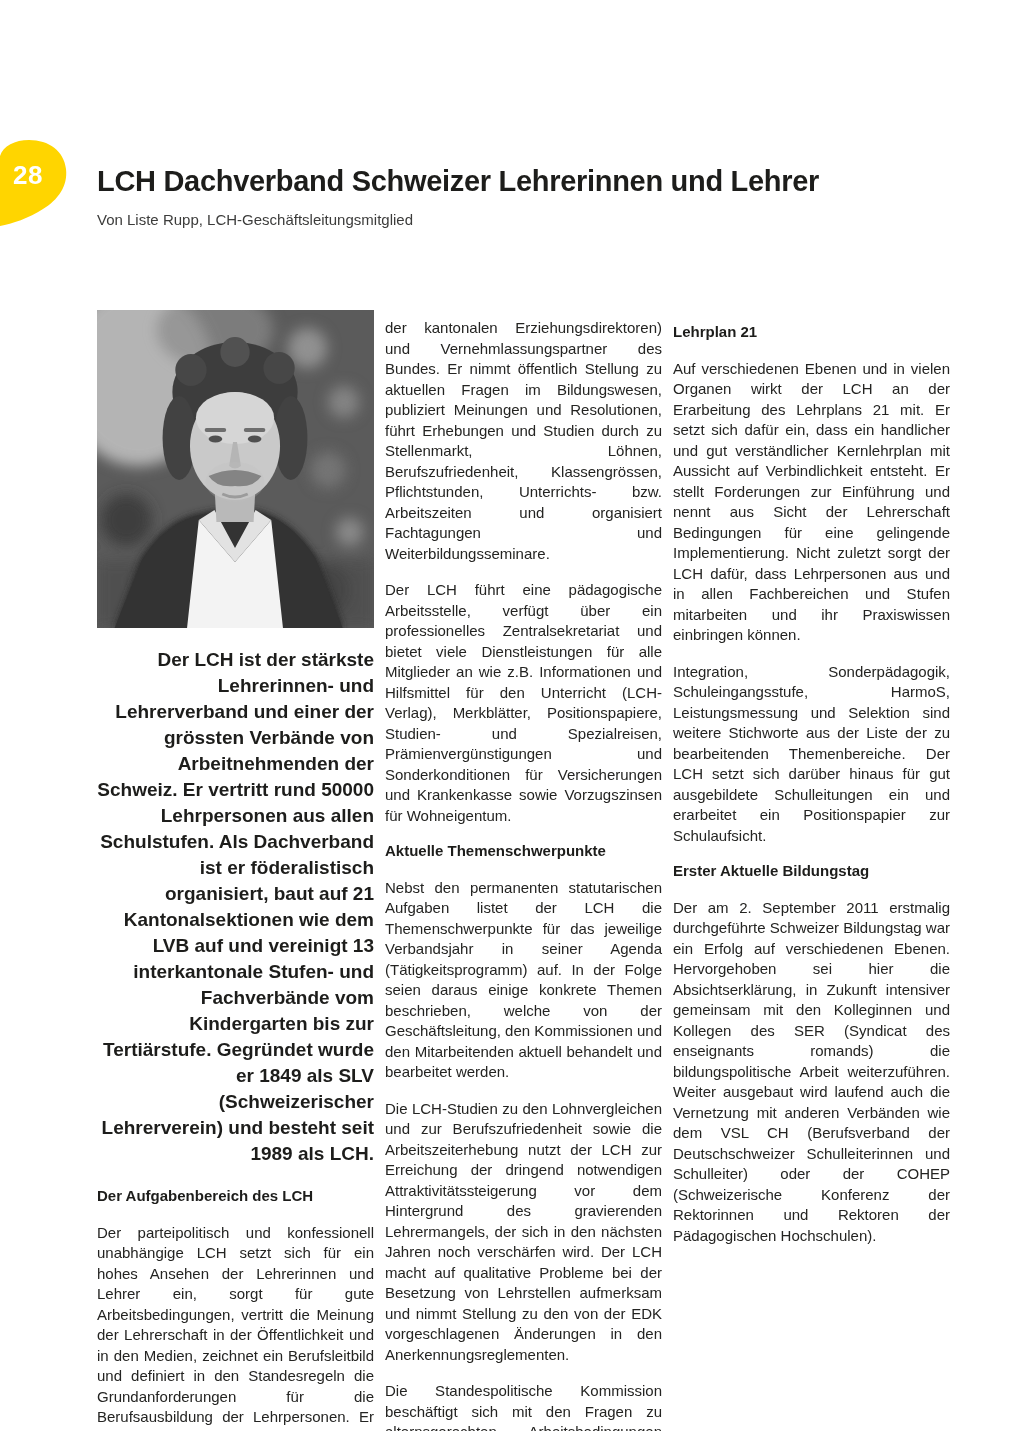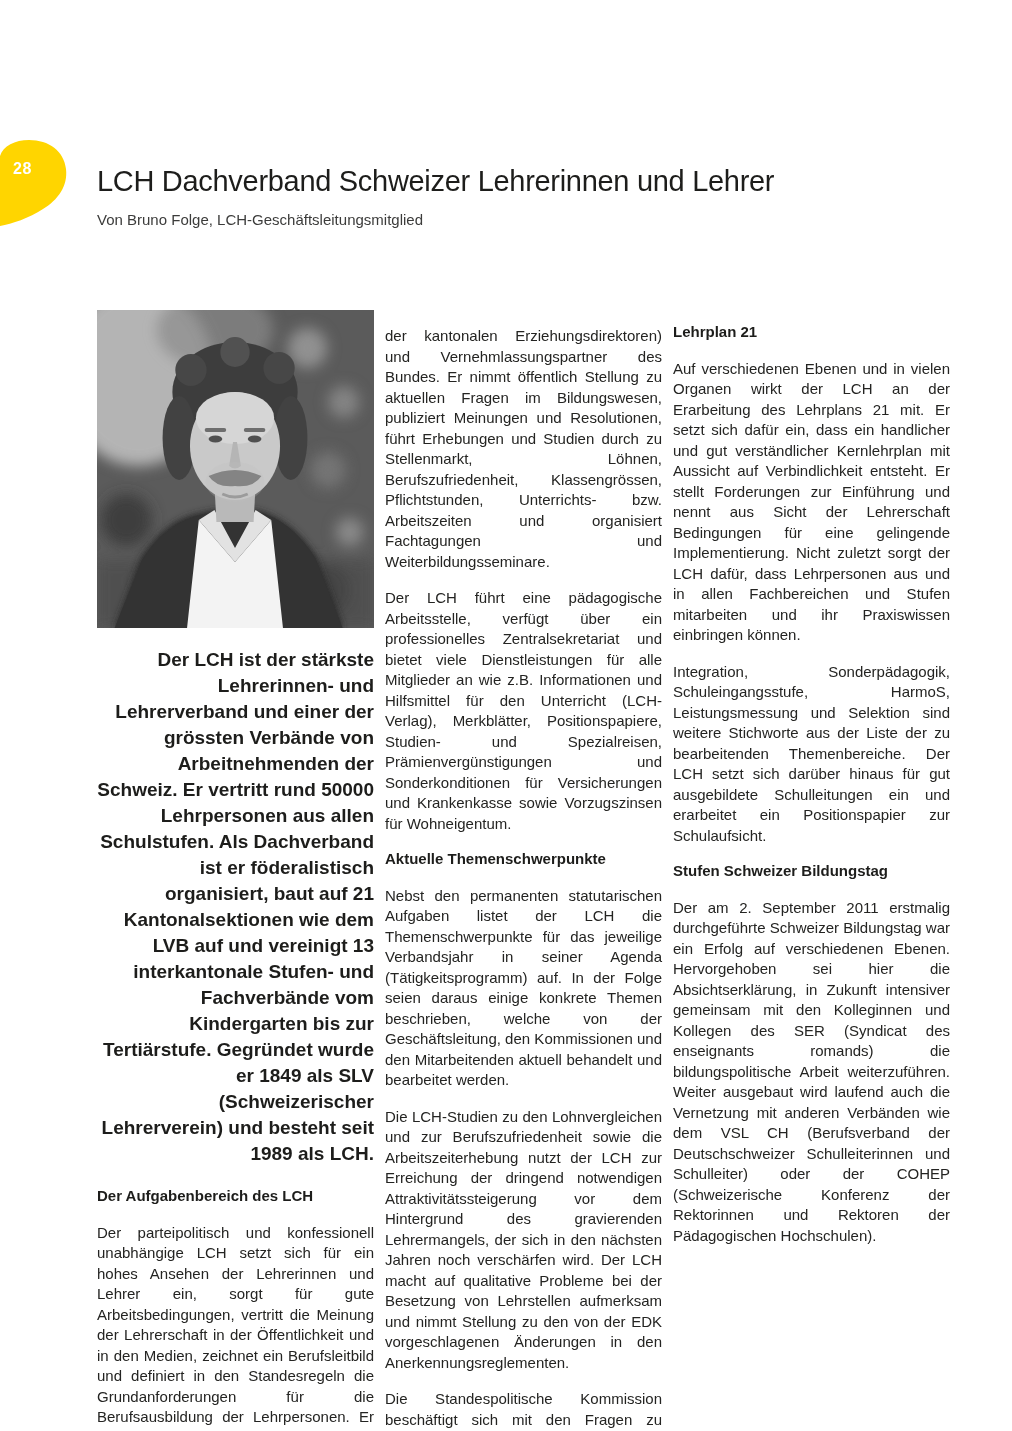--- a/index.html
+++ b/index.html
@@ -10,28 +10,28 @@
     color:#1d1d1b;
     position:relative;
     overflow:hidden;
   }
 
   
   .badge { position:absolute; left:0; top:140px; width:70px; height:86px; }
   .badge svg { position:absolute; left:0; top:0; }
   .badge .num {
     position:absolute; left:13px; top:20px;
-    font-size:16px; font-weight:700; color:#ffffff;
+    font-size:26px; font-weight:700; color:#ffffff;
     letter-spacing:0.5px;
   }
 
   
   .title {
     position:absolute; left:97px; top:157px; width:860px;
-    font-size:29px; font-weight:400; letter-spacing:-0.3px;
+    font-size:29px; font-weight:700; letter-spacing:-0.3px;
     color:#1d1d1b;
     margin-top:8px;
   }
   .byline {
     position:absolute; left:97px; top:211px; width:700px;
     font-size:15px; color:#3c3c3b;
   }
 
   
   .columns {
@@ -48,34 +48,34 @@
   }
 
   .subhead {
     font-size:15px; line-height:20.5px; font-weight:700;
     color:#1d1d1b;
   }
   .body-p {
     font-size:15px; line-height:20.5px;
     text-align:justify; color:#242422;margin-top:16px;
   }
-  .col > .body-p:first-child { margin-top:16px; }
+  .col > .body-p:first-child { margin-top:8px; }
 </style>
 </head>
 <body>
 
 <div class="badge">
   <svg width="70" height="86" viewBox="0 0 70 86">
     <path d="M0,16 C3,6 15,0 29,0 C49,0 64,11 66,29 C68,46 58,60 43,69 C29,78 12,84 0,86 Z" fill="#FFD500"></path>
   </svg>
   <span class="num">28</span>
 </div>
 
 <h1 class="title">LCH Dachverband Schweizer Lehrerinnen und Lehrer</h1>
-<div class="byline">Von Bruno Folge, LCH-Geschäftsleitungsmitglied</div>
+<div class="byline">Von Liste Rupp, LCH-Geschäftsleitungsmitglied</div>
 
 <div class="columns">
 
   <div class="col">
     <svg class="photo" viewBox="0 0 283 318" preserveAspectRatio="none" role="img">
       <defs>
         <filter id="blur6" x="-30%" y="-30%" width="160%" height="160%">
             <feGaussianBlur stdDeviation="7"></feGaussianBlur>
           </filter>
         <filter id="blur3" x="-30%" y="-30%" width="160%" height="160%">
@@ -141,17 +141,17 @@
     <h2 class="subhead">Aktuelle Themenschwerpunkte</h2>
     <p class="body-p">Nebst den permanenten statutarischen Aufgaben listet der LCH die Themenschwerpunkte für das jeweilige Verbandsjahr in seiner Agenda (Tätigkeitsprogramm) auf. In der Folge seien daraus einige konkrete Themen beschrieben, welche von der Geschäftsleitung, den Kommissionen und den Mitarbeitenden aktuell behandelt und bearbeitet werden.</p>
     <p class="body-p">Die LCH-Studien zu den Lohnvergleichen und zur Berufszufriedenheit sowie die Arbeitszeiterhebung nutzt der LCH zur Erreichung der dringend notwendigen Attraktivitätssteigerung vor dem Hintergrund des gravierenden Lehrermangels, der sich in den nächsten Jahren noch verschärfen wird. Der LCH macht auf qualitative Probleme bei der Besetzung von Lehrstellen aufmerksam und nimmt Stellung zu den von der EDK vorgeschlagenen Änderungen in den Anerkennungsreglementen.</p>
     <p class="body-p">Die Standespolitische Kommission beschäftigt sich mit den Fragen zu alternsgerechten Arbeitsbedingungen und kommuniziert in einem Positionspapier</p>
   </div>
 
   <div class="col">
     <h2 class="subhead">Lehrplan 21</h2>
     <p class="body-p">Auf verschiedenen Ebenen und in vielen Organen wirkt der LCH an der Erarbeitung des Lehrplans 21 mit. Er setzt sich dafür ein, dass ein handlicher und gut verständlicher Kernlehrplan mit Aussicht auf Verbindlichkeit entsteht. Er stellt Forderungen zur Einführung und nennt aus Sicht der Lehrerschaft Bedingungen für eine gelingende Implementierung. Nicht zuletzt sorgt der LCH dafür, dass Lehrpersonen aus und in allen Fachbereichen und Stufen mitarbeiten und ihr Praxiswissen einbringen können.</p>
     <p class="body-p">Integration, Sonderpädagogik, Schuleingangsstufe, HarmoS, Leistungsmessung und Selektion sind weitere Stichworte aus der Liste der zu bearbeitenden Themenbereiche. Der LCH setzt sich darüber hinaus für gut ausgebildete Schulleitungen ein und erarbeitet ein Positionspapier zur Schulaufsicht.</p>
-    <h2 class="subhead">Stufen Schweizer Bildungstag</h2>
+    <h2 class="subhead">Erster Aktuelle Bildungstag</h2>
     <p class="body-p">Der am 2. September 2011 erstmalig durchgeführte Schweizer Bildungstag war ein Erfolg auf verschiedenen Ebenen. Hervorgehoben sei hier die Absichtserklärung, in Zukunft intensiver gemeinsam mit den Kolleginnen und Kollegen des SER (Syndicat des enseignants romands) die bildungspolitische Arbeit weiterzuführen. Weiter ausgebaut wird laufend auch die Vernetzung mit anderen Verbänden wie dem VSL CH (Berufsverband der Deutschschweizer Schulleiterinnen und Schulleiter) oder der COHEP (Schweizerische Konferenz der Rektorinnen und Rektoren der Pädagogischen Hochschulen).</p>
   </div>
 
 </div>
 
 </body></html>

